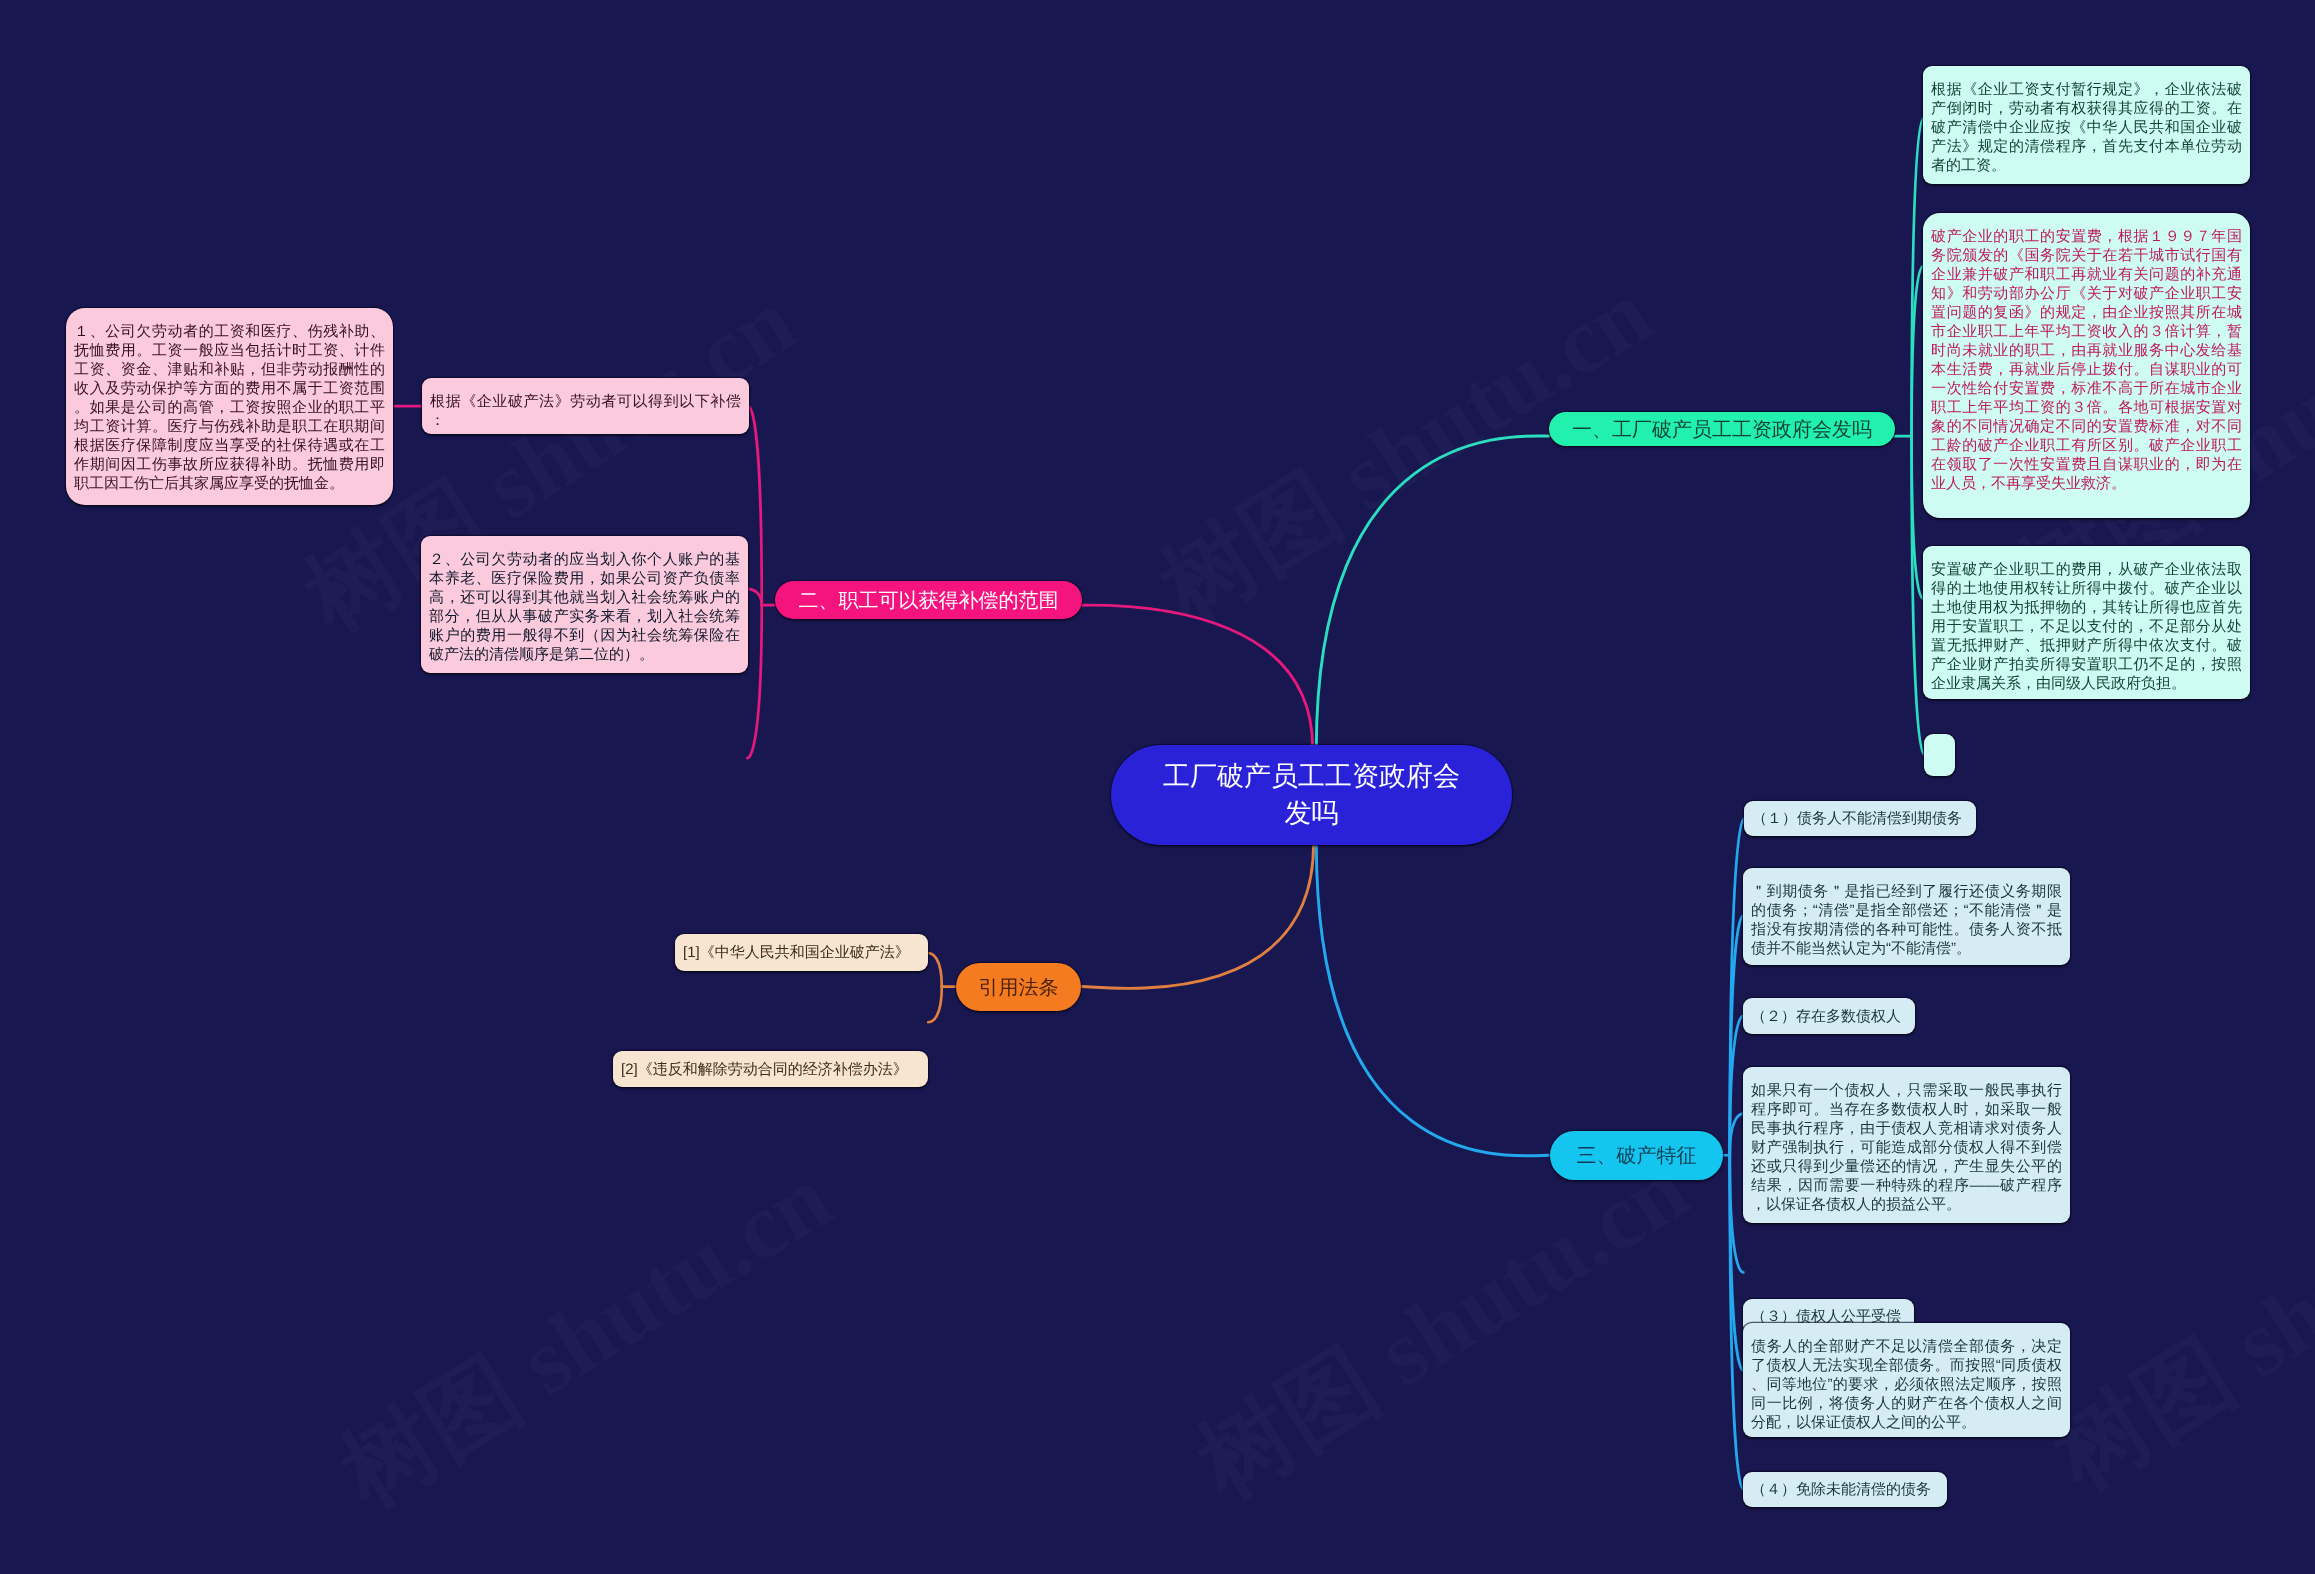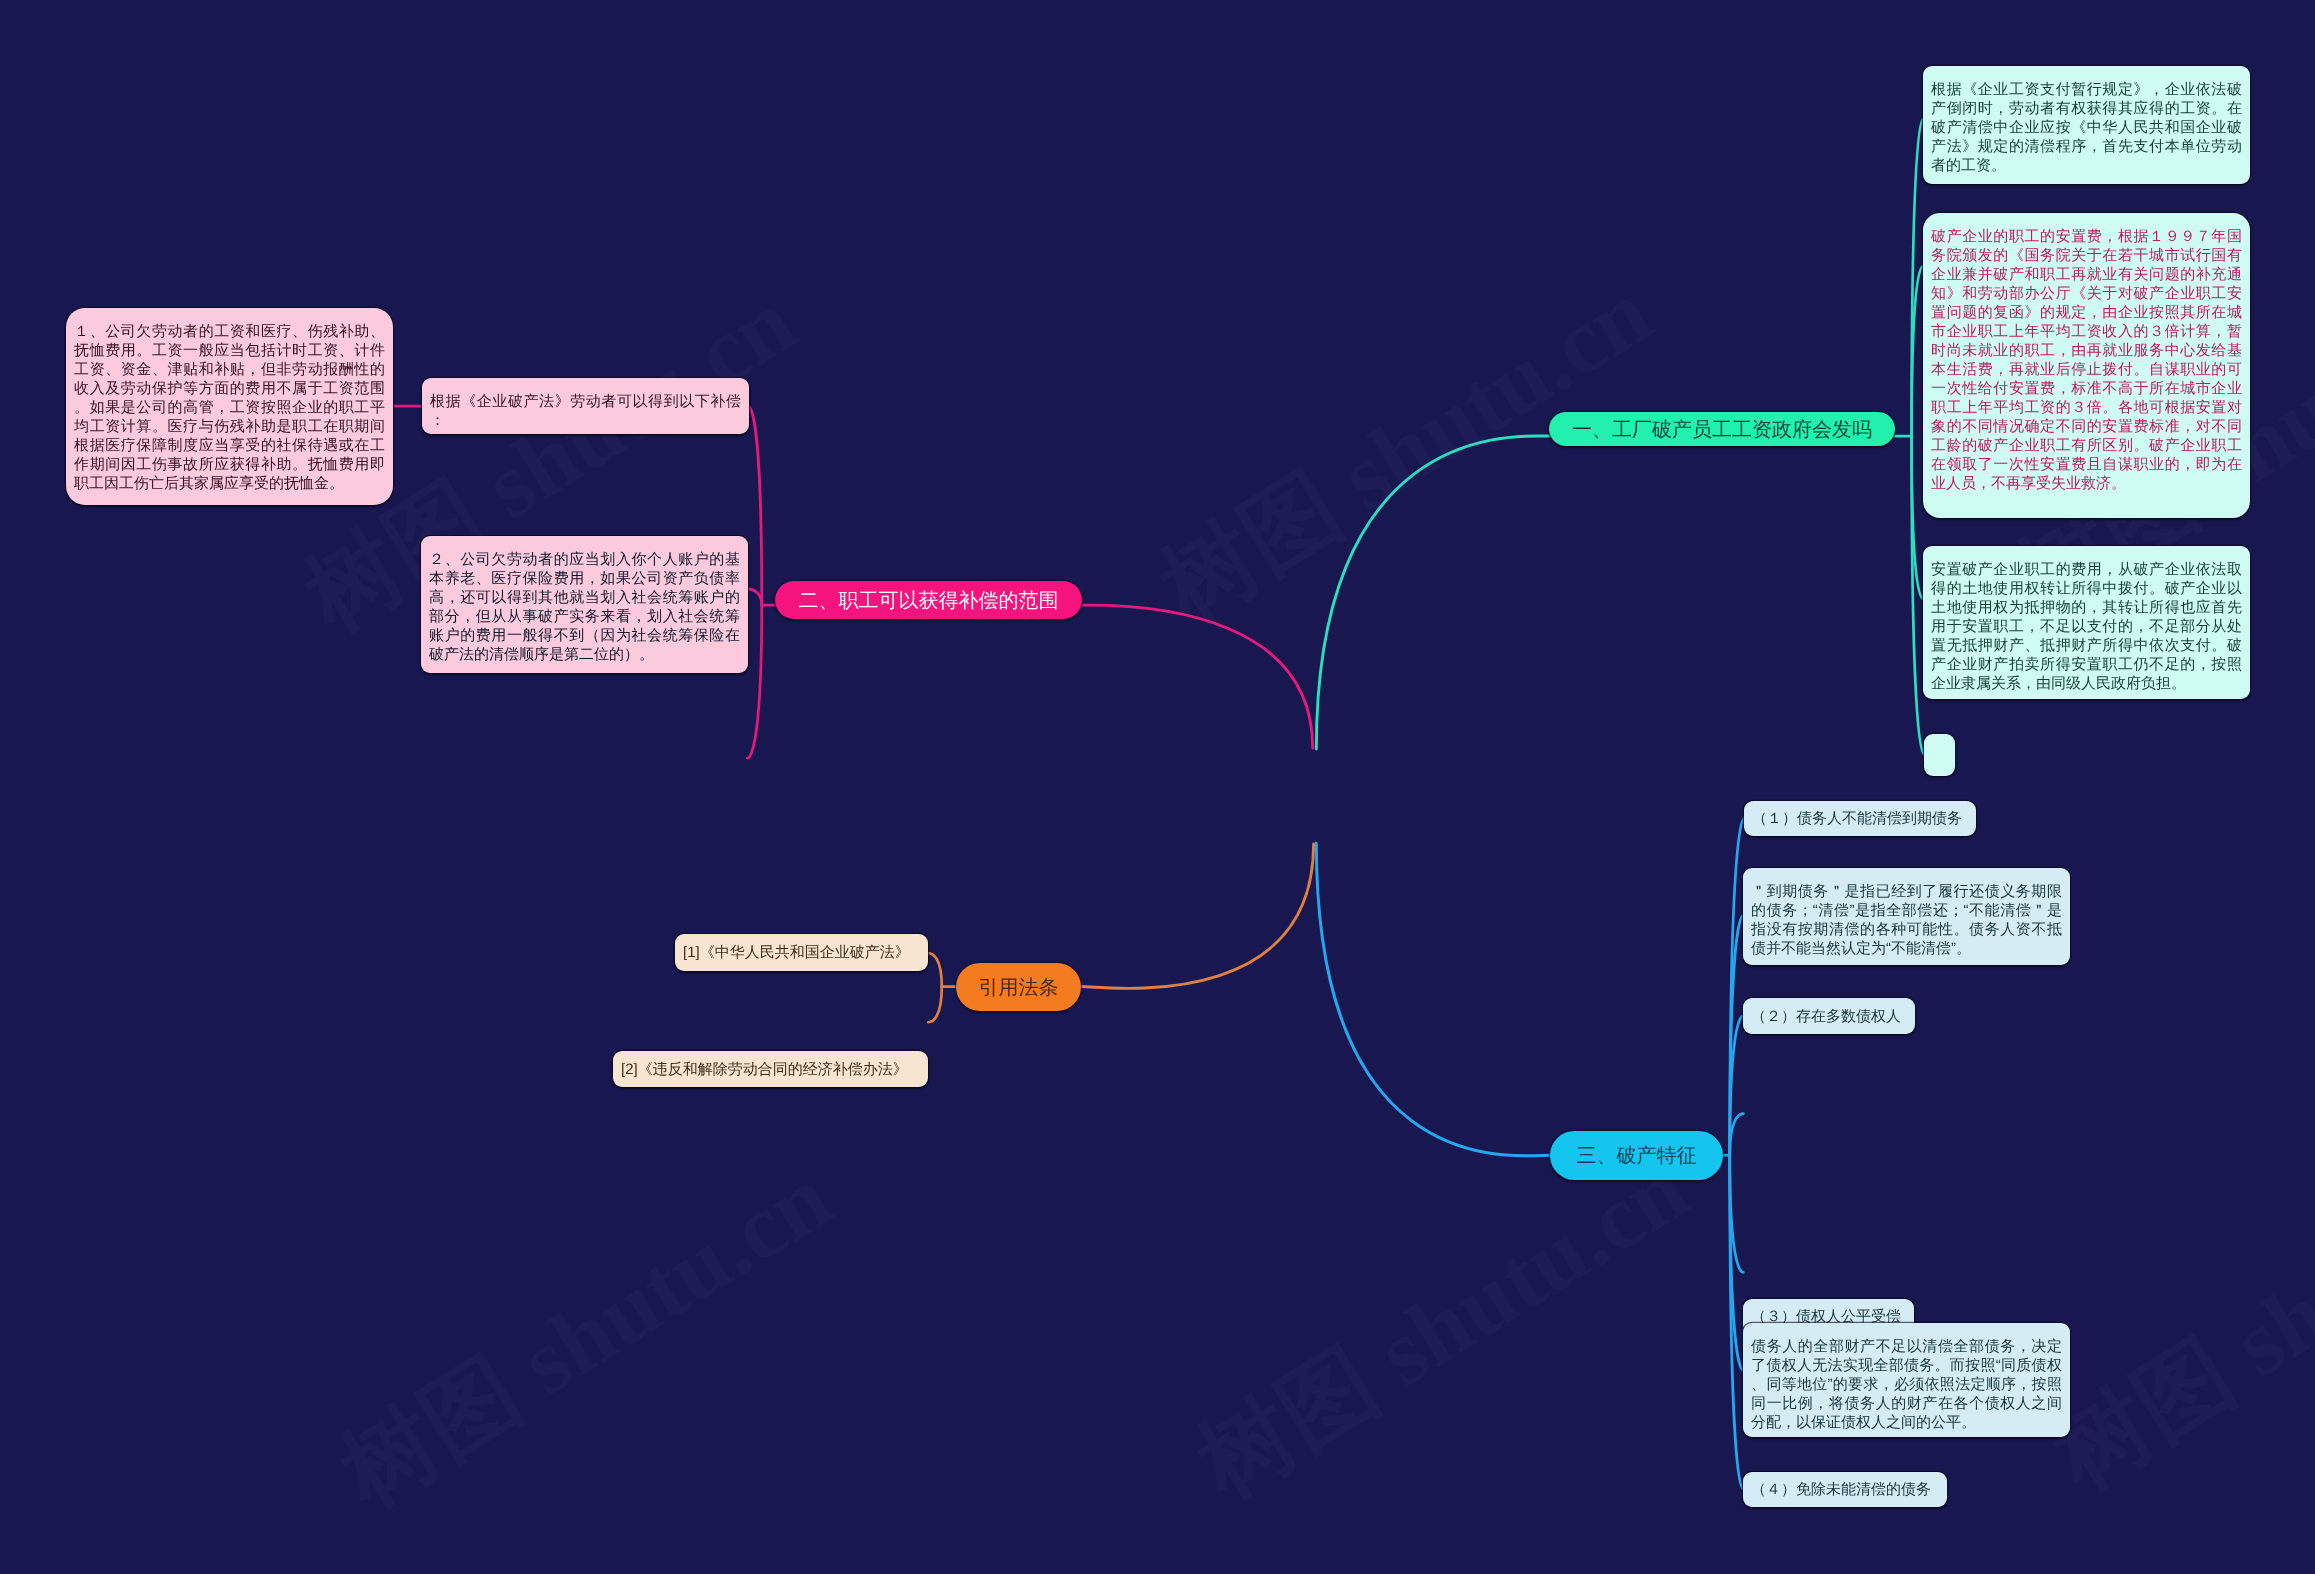--- a/index.html
+++ b/index.html
@@ -48,20 +48,23 @@
       <path d="M 1912,1277 C 1912,1144.56 1922,1123 1927,1123" fill="none" stroke="#23a8ee" stroke-width="3" stroke-linecap="round" stroke-linejoin="round"></path>
       <path d="M 1912,1277 C 1912,1237.44 1922,1231 1927,1231" fill="none" stroke="#23a8ee" stroke-width="3" stroke-linecap="round" stroke-linejoin="round"></path>
       <path d="M 1912,1277 C 1912,1388.37 1922,1406.5 1927,1406.5" fill="none" stroke="#23a8ee" stroke-width="3" stroke-linecap="round" stroke-linejoin="round"></path>
       <path d="M 1912,1277 C 1912,1481.68 1922,1515 1927,1515" fill="none" stroke="#23a8ee" stroke-width="3" stroke-linecap="round" stroke-linejoin="round"></path>
       <path d="M 1912,1277 C 1912,1594.77 1922,1646.5 1927,1646.5" fill="none" stroke="#23a8ee" stroke-width="3" stroke-linecap="round" stroke-linejoin="round"></path>
       <path d="M 1057,1090.5 H 1041" fill="none" stroke="#e08040" stroke-width="3" stroke-linecap="round" stroke-linejoin="round"></path>
       <path d="M 1041,1090.5 C 1041,1058.68 1031,1053.5 1026,1053.5" fill="none" stroke="#e08040" stroke-width="3" stroke-linecap="round" stroke-linejoin="round"></path>
       <path d="M 1041,1090.5 C 1041,1124.47 1031,1130 1026,1130" fill="none" stroke="#e08040" stroke-width="3" stroke-linecap="round" stroke-linejoin="round"></path>
     </svg>
   <div id="nodes">
+      <div class="node pill" style="left: 1111px; top: 745px; width: 401px; height: 100px; background: rgb(42, 34, 216); color: rgb(255, 255, 255); font-size: 27px; border-radius: 50px; box-shadow: rgba(0, 0, 0, 0.45) 0px 1.8px 2.7px, rgba(10, 8, 40, 0.55) 0px 0px 0px 1.2px; padding: 0px 45px;">
+        <span class="txt" style="white-space: normal; text-align: center; line-height: 37px;">工厂破产员工工资政府会发吗</span>
+      </div>
       <div class="node pill" style="left: 1549px; top: 412px; width: 346px; height: 34px; background: rgb(34, 240, 173); color: rgb(14, 68, 56); font-size: 20px; border-radius: 24.4px; box-shadow: rgba(0, 0, 0, 0.45) 0px 1.8px 2.7px, rgba(10, 8, 40, 0.55) 0px 0px 0px 1.2px;">
         <span class="txt">一、工厂破产员工工资政府会发吗</span>
       </div>
       <div class="node pill" style="left: 775px; top: 581px; width: 307px; height: 38px; background: rgb(245, 19, 126); color: rgb(255, 255, 255); font-size: 20px; border-radius: 24.4px; box-shadow: rgba(0, 0, 0, 0.45) 0px 1.8px 2.7px, rgba(10, 8, 40, 0.55) 0px 0px 0px 1.2px;">
         <span class="txt">二、职工可以获得补偿的范围</span>
       </div>
       <div class="node pill" style="left: 1550px; top: 1131px; width: 173px; height: 49px; background: rgb(20, 197, 239); color: rgb(13, 63, 82); font-size: 20px; border-radius: 24.4px; box-shadow: rgba(0, 0, 0, 0.45) 0px 1.8px 2.7px, rgba(10, 8, 40, 0.55) 0px 0px 0px 1.2px;">
         <span class="txt">三、破产特征</span>
       </div>
       <div class="node pill" style="left: 956px; top: 963px; width: 125px; height: 48px; background: rgb(244, 123, 32); color: rgb(77, 35, 9); font-size: 20px; border-radius: 24px; box-shadow: rgba(0, 0, 0, 0.45) 0px 1.8px 2.7px, rgba(10, 8, 40, 0.55) 0px 0px 0px 1.2px;">
@@ -90,20 +93,23 @@
       </div>
       <div class="node card" style="left: 1744px; top: 801px; width: 232px; height: 35px; background: rgb(214, 236, 245); color: rgb(21, 53, 62); font-size: 15px; line-height: 19px; border-radius: 9px; padding: 8.2px 8.1px; box-shadow: rgba(0, 0, 0, 0.45) 0px 1.8px 2.7px, rgba(10, 8, 40, 0.62) 0px 0px 0px 1.2px;">
         <span class="txt">（１）债务人不能清偿到期债务</span>
       </div>
       <div class="node card" style="left: 1743px; top: 868px; width: 327px; height: 97px; background: rgb(214, 236, 245); color: rgb(21, 53, 62); font-size: 15px; line-height: 19px; border-radius: 9px; padding: 13.6px 8.1px; box-shadow: rgba(0, 0, 0, 0.45) 0px 1.8px 2.7px, rgba(10, 8, 40, 0.62) 0px 0px 0px 1.2px;">
         <span class="txt">＂到期债务＂是指已经到了履行还债义务期限的债务；“清偿”是指全部偿还；“不能清偿＂是指没有按期清偿的各种可能性。债务人资不抵债并不能当然认定为“不能清偿”。</span>
       </div>
       <div class="node card" style="left: 1743px; top: 998px; width: 172px; height: 36px; background: rgb(214, 236, 245); color: rgb(21, 53, 62); font-size: 15px; line-height: 19px; border-radius: 9px; padding: 8.7px 8.1px; box-shadow: rgba(0, 0, 0, 0.45) 0px 1.8px 2.7px, rgba(10, 8, 40, 0.62) 0px 0px 0px 1.2px;">
         <span class="txt">（２）存在多数债权人</span>
       </div>
+      <div class="node card" style="left: 1743px; top: 1067px; width: 327px; height: 156px; background: rgb(214, 236, 245); color: rgb(21, 53, 62); font-size: 15px; line-height: 19px; border-radius: 9px; padding: 13.6px 8.1px; box-shadow: rgba(0, 0, 0, 0.45) 0px 1.8px 2.7px, rgba(10, 8, 40, 0.62) 0px 0px 0px 1.2px;">
+        <span class="txt">如果只有一个债权人，只需采取一般民事执行程序即可。当存在多数债权人时，如采取一般民事执行程序，由于债权人竞相请求对债务人财产强制执行，可能造成部分债权人得不到偿还或只得到少量偿还的情况，产生显失公平的结果，因而需要一种特殊的程序——破产程序，以保证各债权人的损益公平。</span>
+      </div>
       <div class="node card" style="left: 1743px; top: 1255px; width: 171px; height: 35px; background: rgb(214, 236, 245); color: rgb(21, 53, 62); font-size: 15px; line-height: 19px; border-radius: 9px; padding: 8.2px 8.1px; box-shadow: rgba(0, 0, 0, 0.45) 0px 1.8px 2.7px, rgba(10, 8, 40, 0.62) 0px 0px 0px 1.2px; margin-top: 44px;">
         <span class="txt">（３）债权人公平受偿</span>
       </div>
       <div class="node card" style="left: 1743px; top: 1323px; width: 327px; height: 114px; background: rgb(214, 236, 245); color: rgb(21, 53, 62); font-size: 15px; line-height: 19px; border-radius: 9px; padding: 13.6px 8.1px; box-shadow: rgba(0, 0, 0, 0.45) 0px 1.8px 2.7px, rgba(10, 8, 40, 0.62) 0px 0px 0px 1.2px;">
         <span class="txt">债务人的全部财产不足以清偿全部债务，决定了债权人无法实现全部债务。而按照“同质债权、同等地位”的要求，必须依照法定顺序，按照同一比例，将债务人的财产在各个债权人之间分配，以保证债权人之间的公平。</span>
       </div>
       <div class="node card" style="left: 1743px; top: 1472px; width: 204px; height: 35px; background: rgb(214, 236, 245); color: rgb(21, 53, 62); font-size: 15px; line-height: 19px; border-radius: 9px; padding: 8.2px 8.1px; box-shadow: rgba(0, 0, 0, 0.45) 0px 1.8px 2.7px, rgba(10, 8, 40, 0.62) 0px 0px 0px 1.2px;">
         <span class="txt">（４）免除未能清偿的债务</span>
       </div>
       <div class="node card" style="left: 675px; top: 934px; width: 253px; height: 37px; background: rgb(248, 229, 209); color: rgb(58, 45, 22); font-size: 15px; line-height: 19px; border-radius: 9px; padding: 9px 8.1px; box-shadow: rgba(0, 0, 0, 0.45) 0px 1.8px 2.7px, rgba(10, 8, 40, 0.62) 0px 0px 0px 1.2px;">

